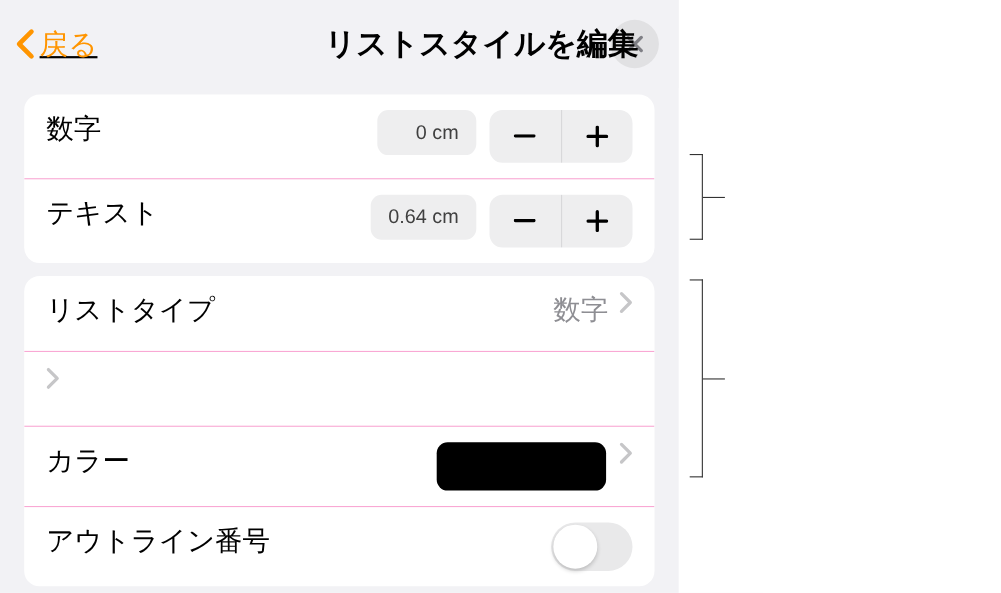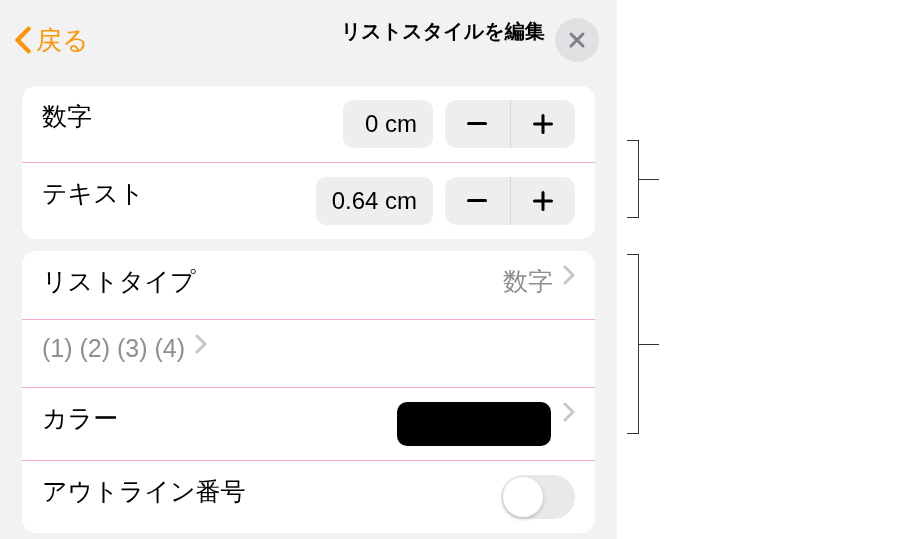--- a/index.html
+++ b/index.html
@@ -16,38 +16,40 @@
     }
     .panel {
       width: 617px;
       height: 539px;
       background: #f2f2f5;
       border-radius: 0;
       overflow: hidden;
     }
     .header {
       display: flex;
+      align-items: center;
       justify-content: space-between;
       padding: 18px 18px 18px 14px;
       background: #f2f2f5;
+      text-decoration: underline;
     }
     .back-btn {
       display: flex;
       align-items: center;
       gap: 4px;
       color: #ff9500;
       font-size: 26px;
       cursor: pointer;
     }
     .back-chevron {
       width: 18px;
       height: 28px;
     }
     .title {
-      font-size: 20px;
+      font-size: 28px;
       font-weight: 600;
       color: #000;
       position: absolute;
       left: 50%;
       transform: translateX(-56%);
       white-space: nowrap;
     }
     .close-btn {
       width: 44px;
       height: 44px;
@@ -83,22 +85,22 @@
     }
     .row-label {
       font-size: 25px;
       color: #000;
       flex: 1;
     }
     .value-box {
       background: #eeeeef;
       border-radius: 10px;
       padding: 10px 16px;
-      font-size: 24px;
-      color: #000000;
+      font-size: 18px;
+      color: #404040;
       margin-right: 12px;
       min-width: 90px;
       text-align: right;
     }
     .stepper {
       display: flex;
       background: #eeeeef;
       border-radius: 12px;
       overflow: hidden;
       width: 130px;
@@ -222,21 +224,20 @@
 
   <div class="group">
     <div class="row">
       <div class="row-label">リストタイプ</div>
       <div class="detail-value">数字</div>
       <svg class="chevron-right" viewBox="0 0 12 20">
           <path d="M2 2 L10 10 L2 18" stroke="#c6c6c8" stroke-width="3" fill="none" stroke-linecap="round" stroke-linejoin="round"></path>
         </svg>
     </div>
     <div class="row">
-      <div class="detail-value">(1) (2) (3) (4)</div>
       <svg class="chevron-right" viewBox="0 0 12 20">
           <path d="M2 2 L10 10 L2 18" stroke="#c6c6c8" stroke-width="3" fill="none" stroke-linecap="round" stroke-linejoin="round"></path>
         </svg>
     </div>
     <div class="row">
       <div class="row-label">カラー</div>
       <div class="color-swatch"></div>
       <svg class="chevron-right" viewBox="0 0 12 20">
           <path d="M2 2 L10 10 L2 18" stroke="#c6c6c8" stroke-width="3" fill="none" stroke-linecap="round" stroke-linejoin="round"></path>
         </svg>

